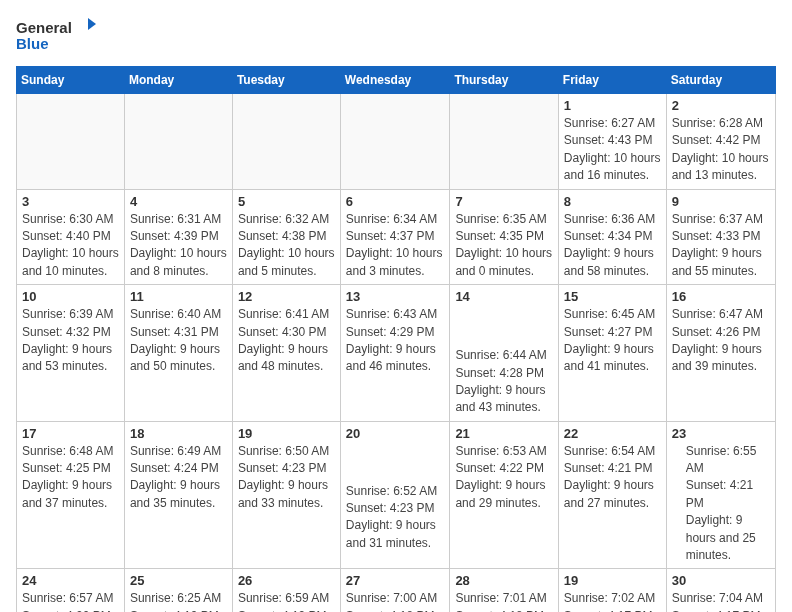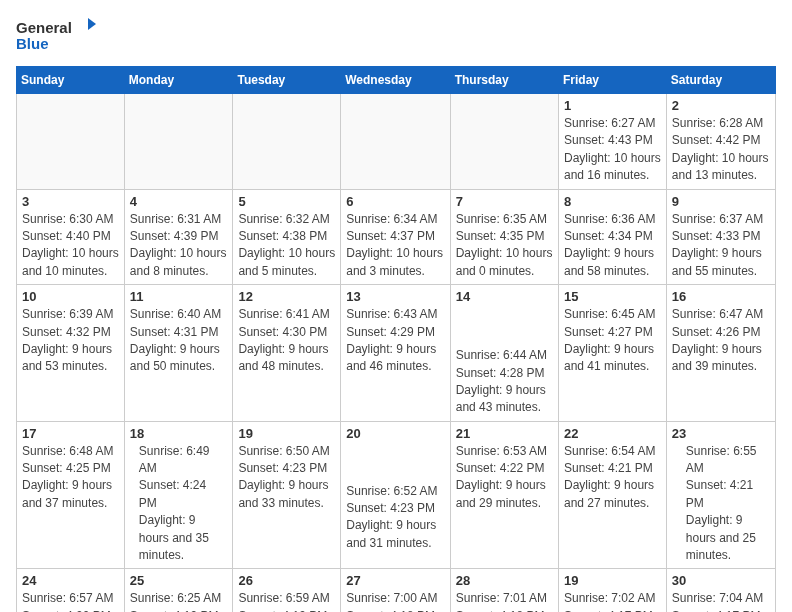--- a/index.html
+++ b/index.html
@@ -210,21 +210,21 @@
       </tr>
       <tr>
         <td>
           <span class="day-number">17</span>
           <div class="day-info" style="white-space: pre-line;">Sunrise: 6:48 AM
 Sunset: 4:25 PM
 Daylight: 9 hours and 37 minutes.</div>
         </td>
         <td>
           <span class="day-number">18</span>
-          <div class="day-info" style="white-space: pre-line; margin-left: 9px;">Sunrise: 6:49 AM
+          <div class="day-info" style="white-space: pre-line;">Sunrise: 6:49 AM
 Sunset: 4:24 PM
 Daylight: 9 hours and 35 minutes.</div>
         </td>
         <td>
           <span class="day-number">19</span>
           <div class="day-info" style="white-space: pre-line;">Sunrise: 6:50 AM
 Sunset: 4:23 PM
 Daylight: 9 hours and 33 minutes.</div>
         </td>
         <td>

